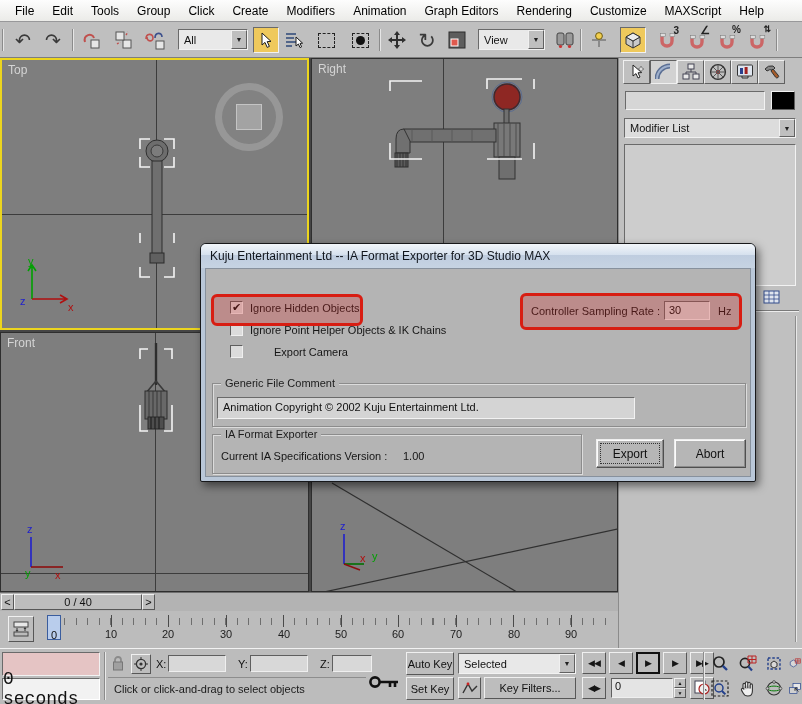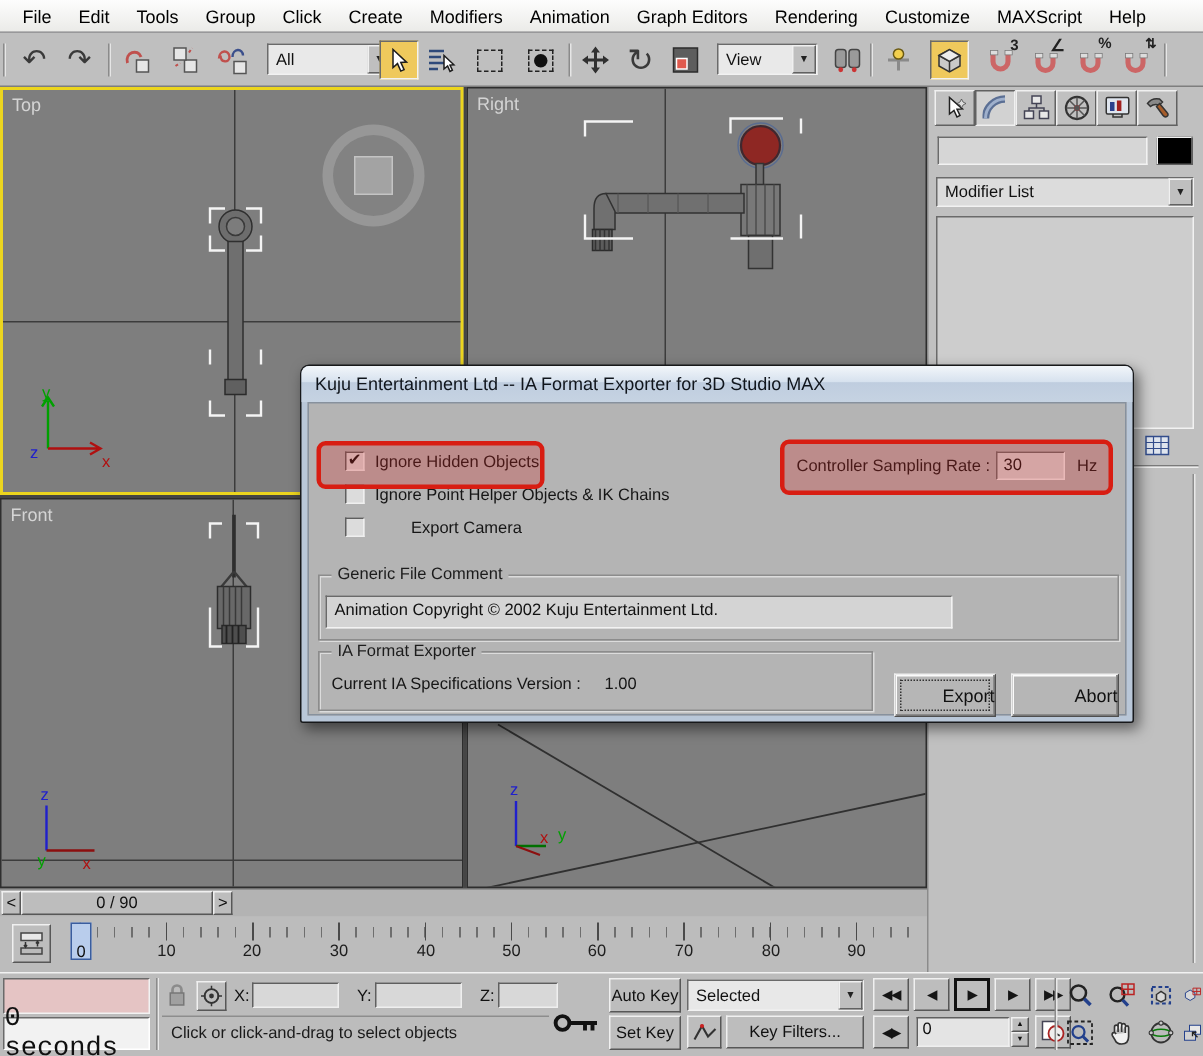--- a/index.html
+++ b/index.html
@@ -60,21 +60,21 @@
   .grp-label { position:absolute; top:-7px; left:8px; background:#b4b4b4; padding:0 4px;
          font-size:11px; color:#1c1c1c; }
   .cbx { position:absolute; width:13px; height:13px; background:#dcdcdc; border:1px solid;
          border-color:#5f5f5f #efefef #efefef #5f5f5f; font-size:11px; line-height:11px;
          text-align:center; color:#111; }
   .cb-label { position:absolute; font-size:11px; color:#161616; }
   .annot { position:absolute; border:3px solid #d81d12; border-radius:6px;
            background:rgba(210,35,30,.27); z-index:5; pointer-events:none; }
   .btn { position:absolute; background:#b6b6b6; border:1px solid;
          border-color:#eeeeee #4f4f4f #4f4f4f #eeeeee; box-shadow:inset -1px -1px 0 #8b8b8b, inset 1px 1px 0 #fbfbfb;
-         display:flex; align-items:center; justify-content:flex-end; font-size:12px; color:#111;margin-top:10px; }
+         display:flex; align-items:center; justify-content:center; font-size:12px; color:#111; }
   .btn-default { outline:1px dotted #333; outline-offset:-5px; }
 
   
   .tslider-row { left:0; top:592px; width:618px; height:19px; background:#b3b3b3;
                  border-top:1px solid #6f6f6f; }
   .ruler-row { left:0; top:611px; width:618px; height:37px; background:#bcbcbc; }
   .tick-minor { position:absolute; left:53px; top:7px; width:560px; height:7px;
      background:repeating-linear-gradient(90deg,#6e6e6e 0 1px,transparent 1px 11.5px); }
   .tick-major { position:absolute; left:53px; top:4px; width:560px; height:12px;
      background:repeating-linear-gradient(90deg,#4a4a4a 0 1px,transparent 1px 57.5px); }
@@ -137,21 +137,21 @@
           <path d="M4 14 l3 -2 M13 5 l2 -3" stroke="#c0504d" stroke-width="1.4" stroke-dasharray="2 1.5"></path>
         </svg>
     </div>
     <div class="tb" style="left:142px;">
       <svg width="22" height="20" viewBox="0 0 22 20">
           <rect x="12" y="11" width="8" height="8" fill="#e6e6e6" stroke="#555"></rect>
           <path d="M2 9 C2 3 9 3 9 8 C9 12 3 12 3 7" fill="none" stroke="#c0504d" stroke-width="1.6"></path>
           <path d="M11 8 C11 2 18 2 18 7" fill="none" stroke="#3b4f8c" stroke-width="1.6"></path>
         </svg>
     </div>
-    <div class="abs combo" style="left:178px; top:7px; width:84px; height:21px;">
+    <div class="abs combo" style="left:178px; top:7px; width:70px; height:21px;">
       <span>All</span>
       <span class="arrowbox">▼</span>
     </div>
     <div class="tb tb-on" style="left:253px;">
       <svg width="15" height="17" viewBox="0 0 15 17">
           <path d="M3 1 L3 13 L6 10.4 L8.2 15.4 L10.4 14.4 L8.2 9.6 L12 9.4 Z" fill="#fff" stroke="#1c1c1c"></path>
         </svg>
     </div>
     <div class="tb" style="left:281px;">
       <svg width="20" height="18" viewBox="0 0 20 18">
@@ -448,21 +448,21 @@
         <span>Abort</span>
       </div>
     </div>
   </div>
 
   <div class="abs tslider-row">
     <div class="sb-btn" style="left:1px; top:1px; width:13px; height:16px;">
       <span>&lt;</span>
     </div>
     <div class="sb-btn" style="left:14px; top:1px; width:128px; height:16px;">
-      <span>0 / 90</span>
+      <span>0 / 40</span>
     </div>
     <div class="sb-btn" style="left:142px; top:1px; width:13px; height:16px;">
       <span>&gt;</span>
     </div>
   </div>
 
   <div class="abs ruler-row">
     <div class="sb-btn" style="left:8px; top:5px; width:26px; height:26px;">
       <svg width="18" height="18" viewBox="0 0 18 18">
           <rect x="2" y="2" width="14" height="5" fill="#e8e8e8" stroke="#444"></rect>

